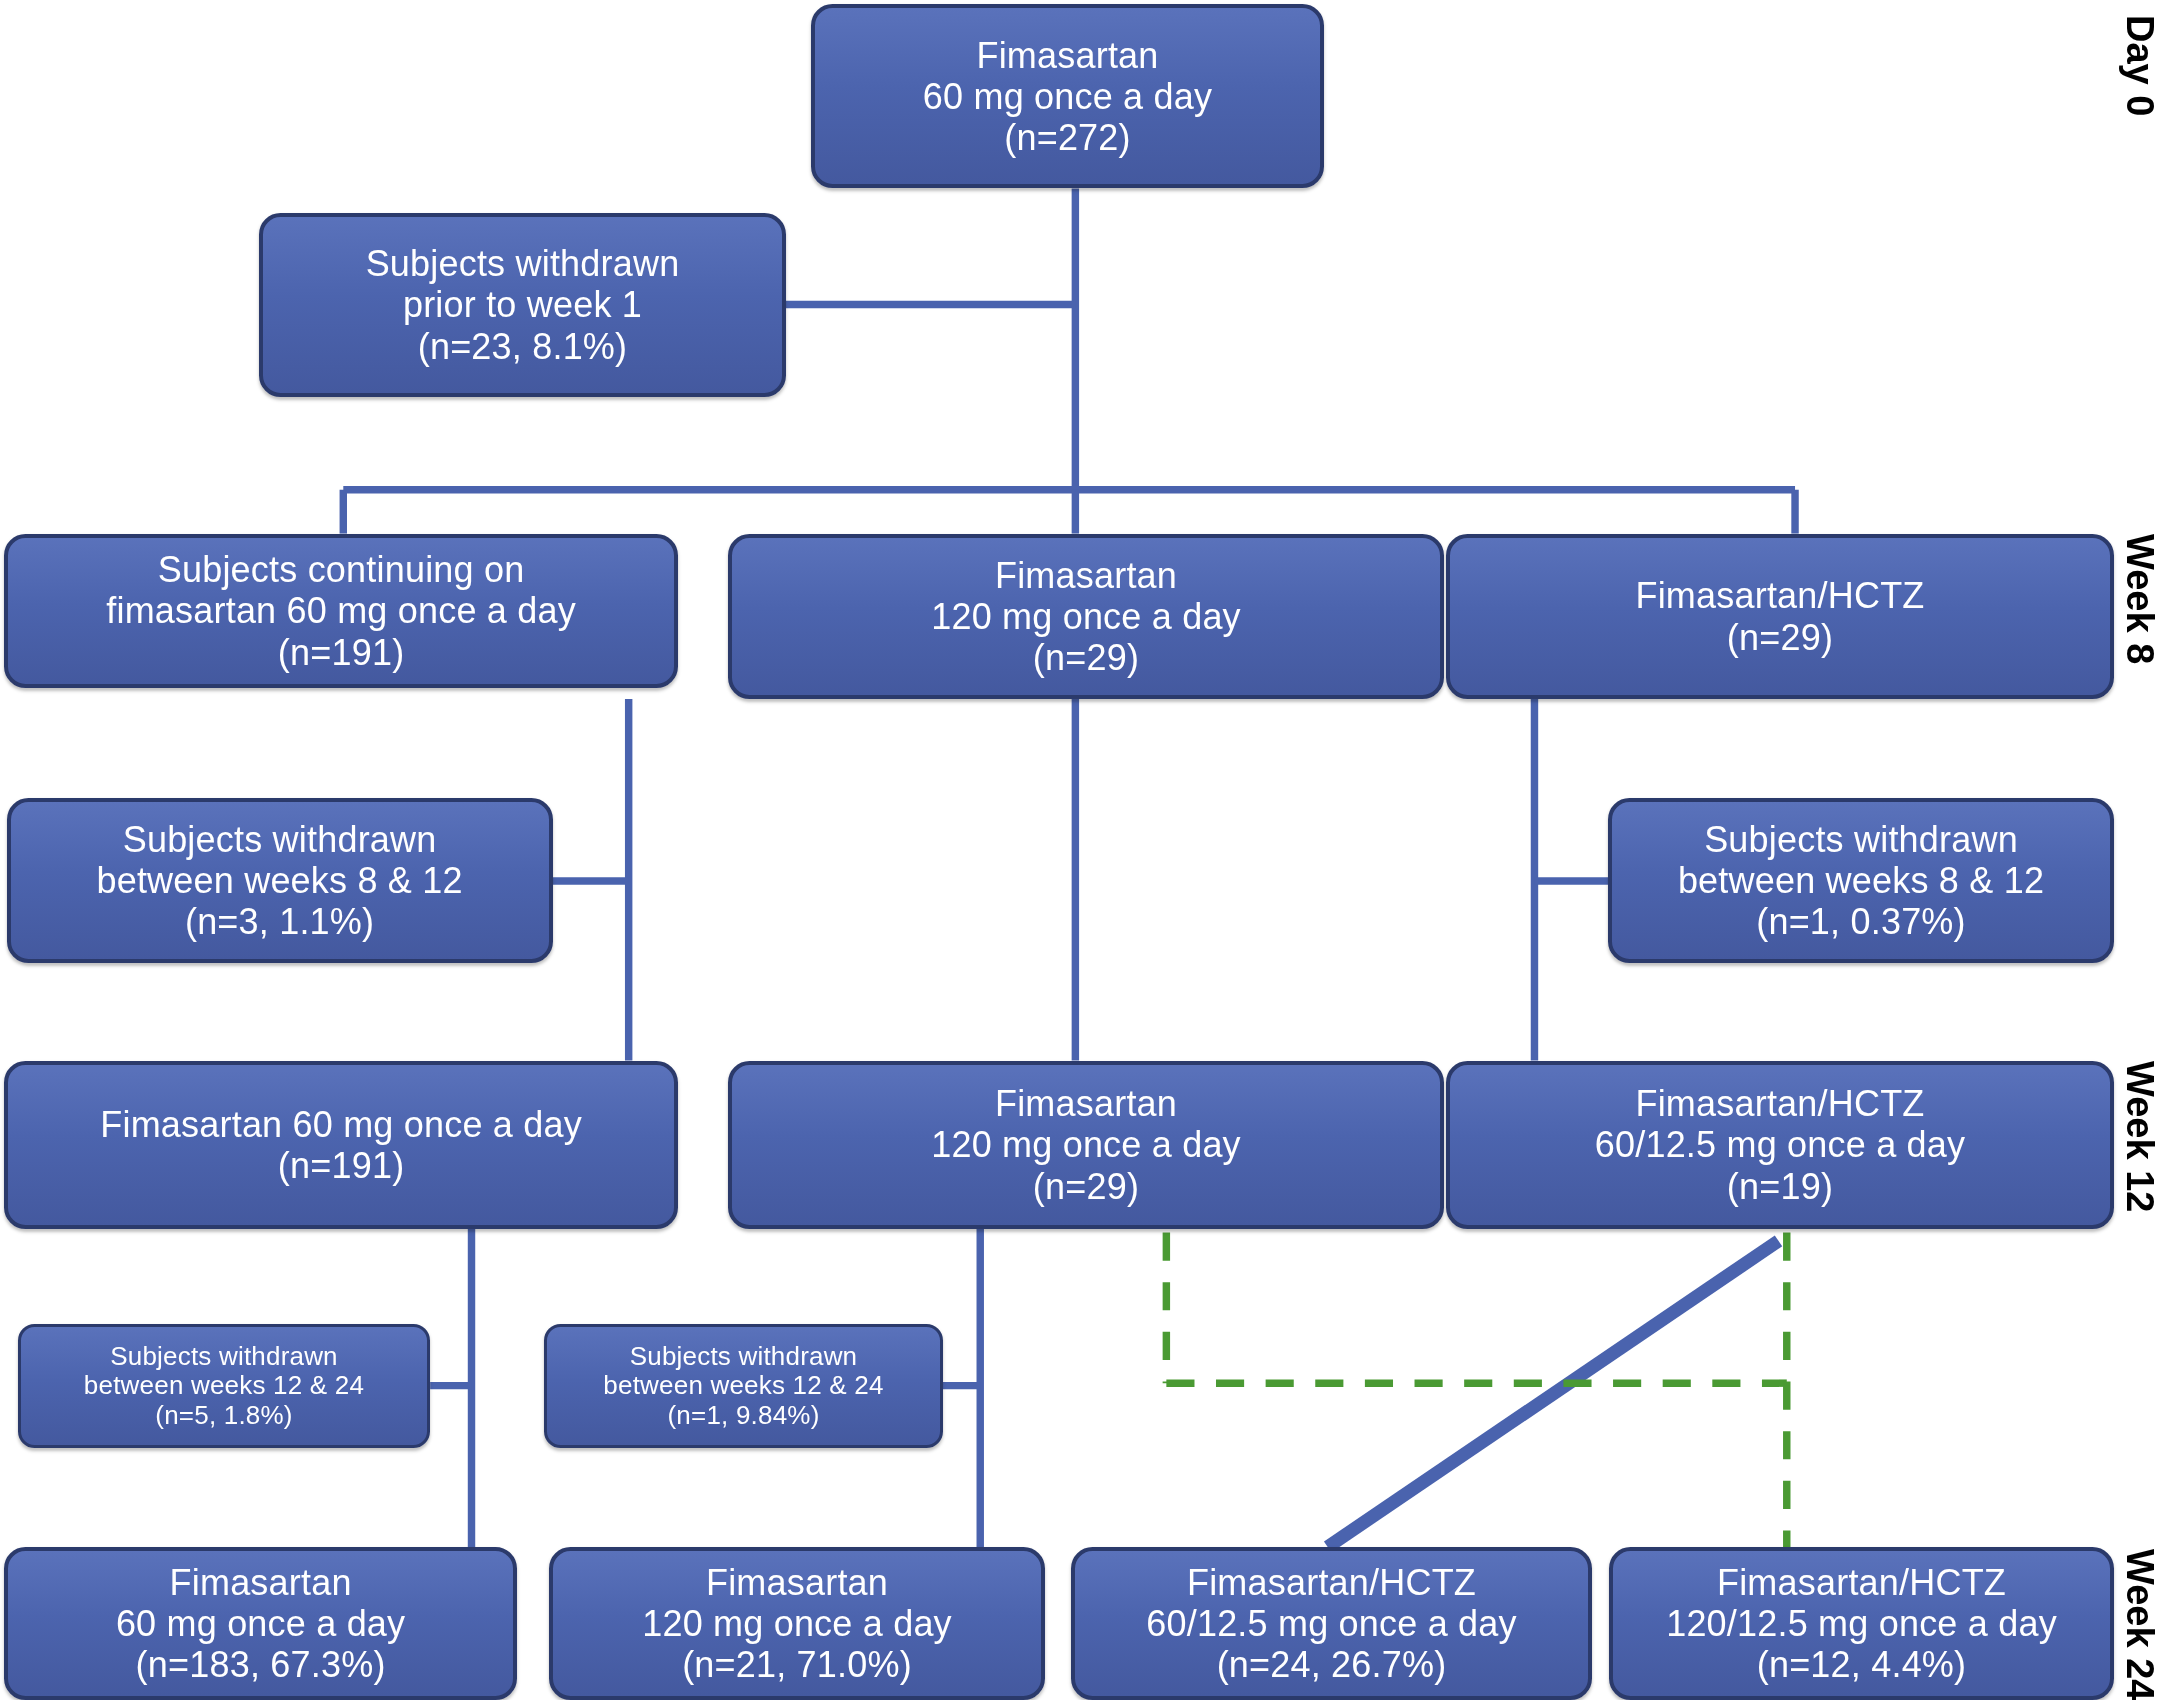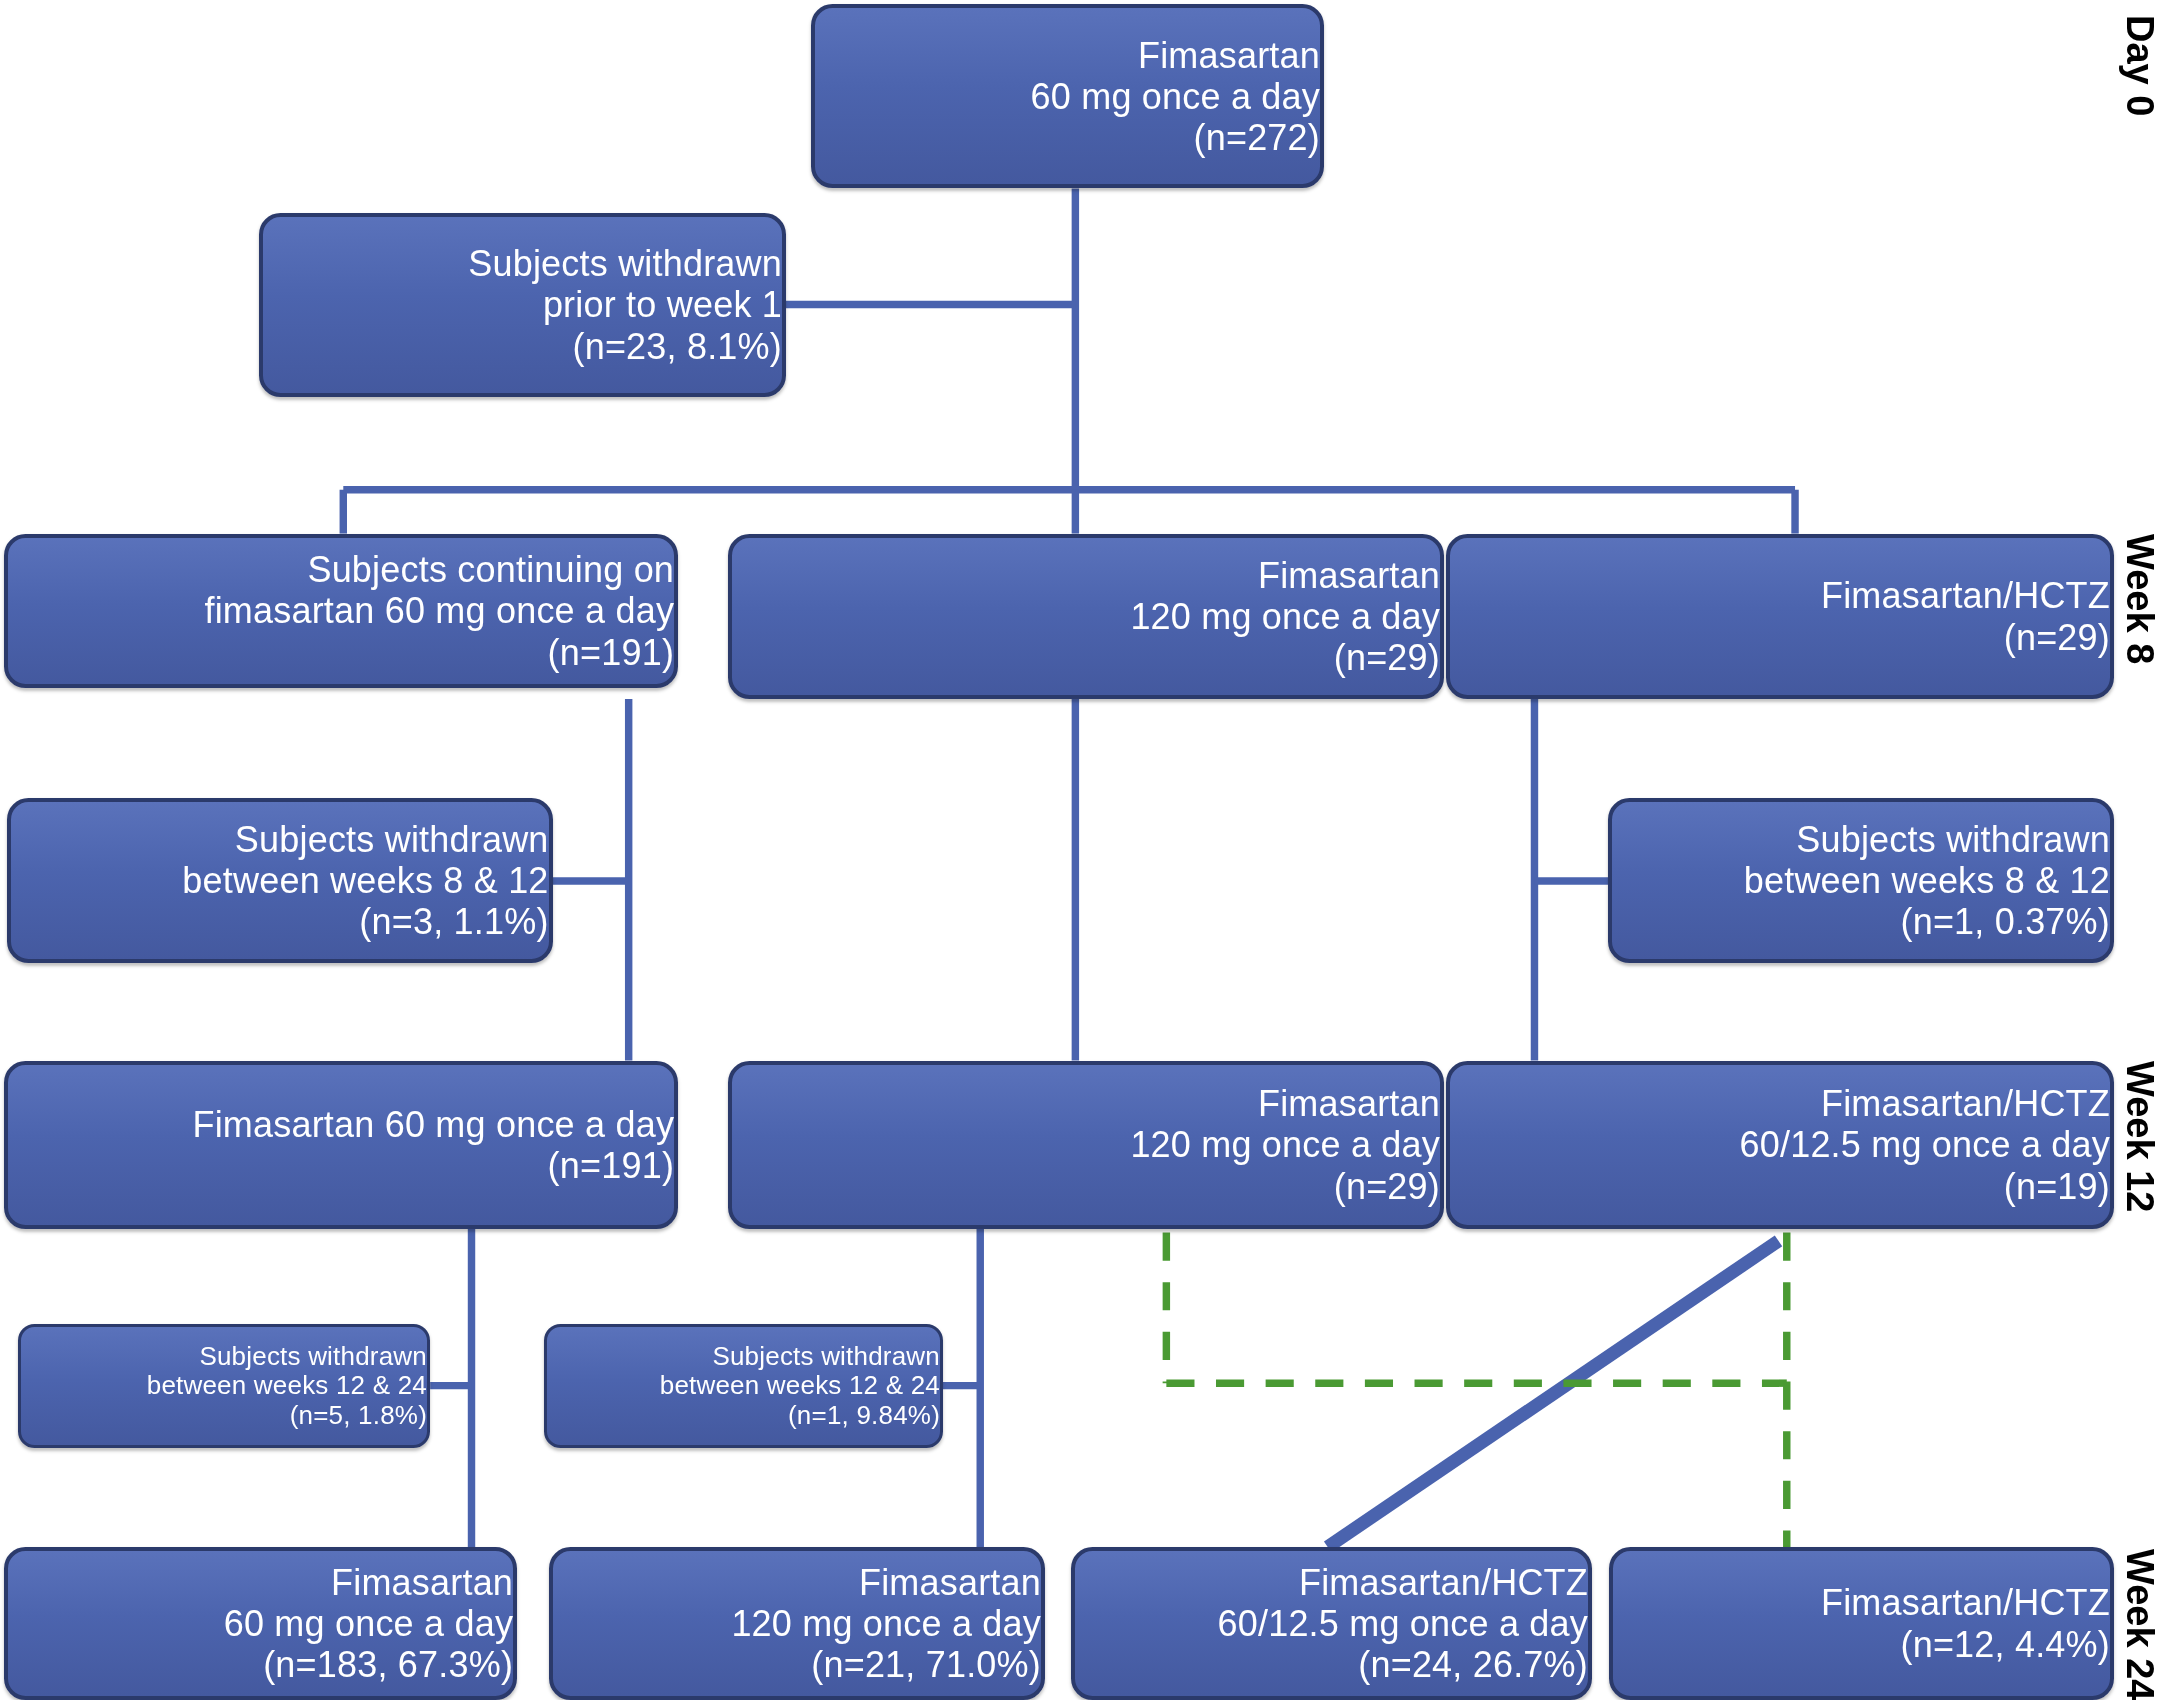--- a/index.html
+++ b/index.html
@@ -28,21 +28,21 @@
   .node {
     position: absolute;
     box-sizing: border-box;
     background: #4a63ae;
     background: linear-gradient(to bottom, #5a72bb 0%, #4c64ae 45%, #44599f 100%);
     border: 4.1px solid #2b3a6b;
     border-radius: 21.5px;
     color: #ffffff;
     display: flex;
     flex-direction: column;
-    align-items: flex-end;
+    align-items: center;
     justify-content: center;
     text-align: center;
     line-height: 1.14;
     letter-spacing: 0.2px;
     box-shadow: 0 2.5px 3.3px rgba(0,0,0,0.25);
     z-index: 5;
   }
   .node .ln {
     display: block;
     white-space: nowrap;
@@ -186,20 +186,21 @@
   </div>
 
   <div class="node big" style="left:1071px; top:1547px; width:521px; height:153px;">
     <span class="ln">Fimasartan/HCTZ</span>
     <span class="ln">60/12.5 mg once a day</span>
     <span class="ln">(n=24, 26.7%)</span>
   </div>
 
   <div class="node big" style="left:1609px; top:1547px; width:505px; height:153px;">
     <span class="ln">Fimasartan/HCTZ</span>
+    <span class="ln">120/12.5 mg once a day</span>
     <span class="ln">(n=12, 4.4%)</span>
   </div>
 
   <div class="axis-label" style="left:2161px; top:15px;">Day 0</div>
 
   <div class="axis-label" style="left:2161px; top:534px;">Week 8</div>
 
   <div class="axis-label" style="left:2161px; top:1061px;">Week 12</div>
 
   <div class="axis-label" style="left:2161px; top:1549px;">Week 24</div>

